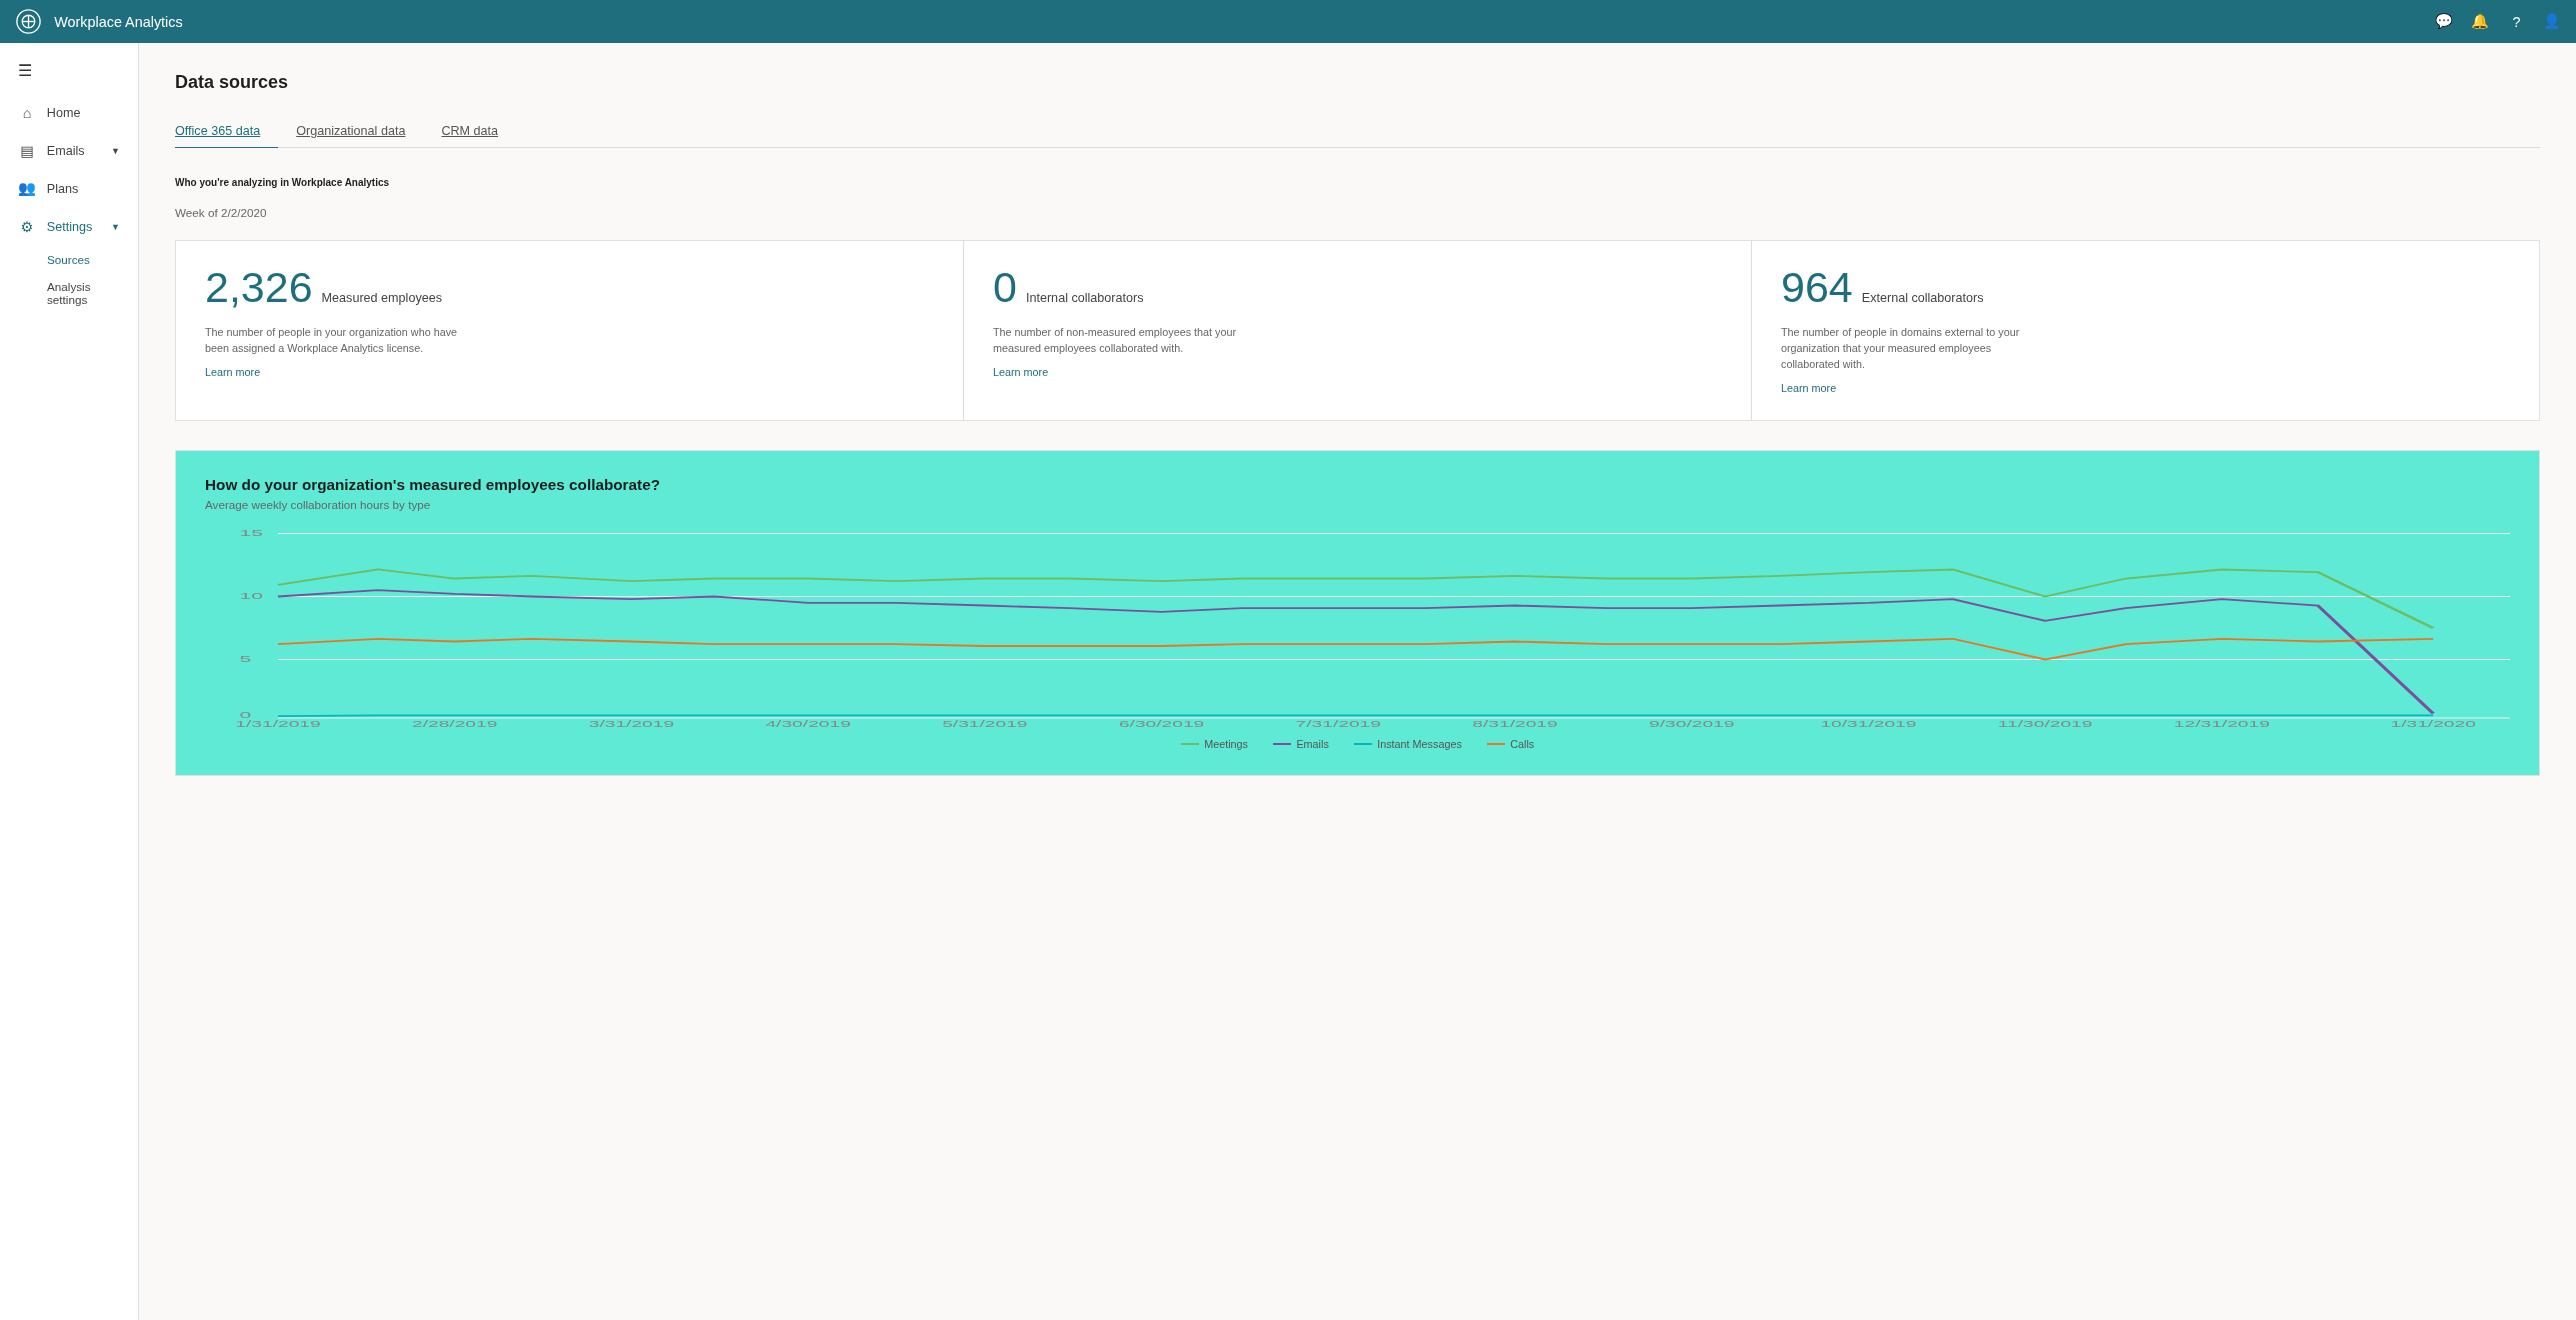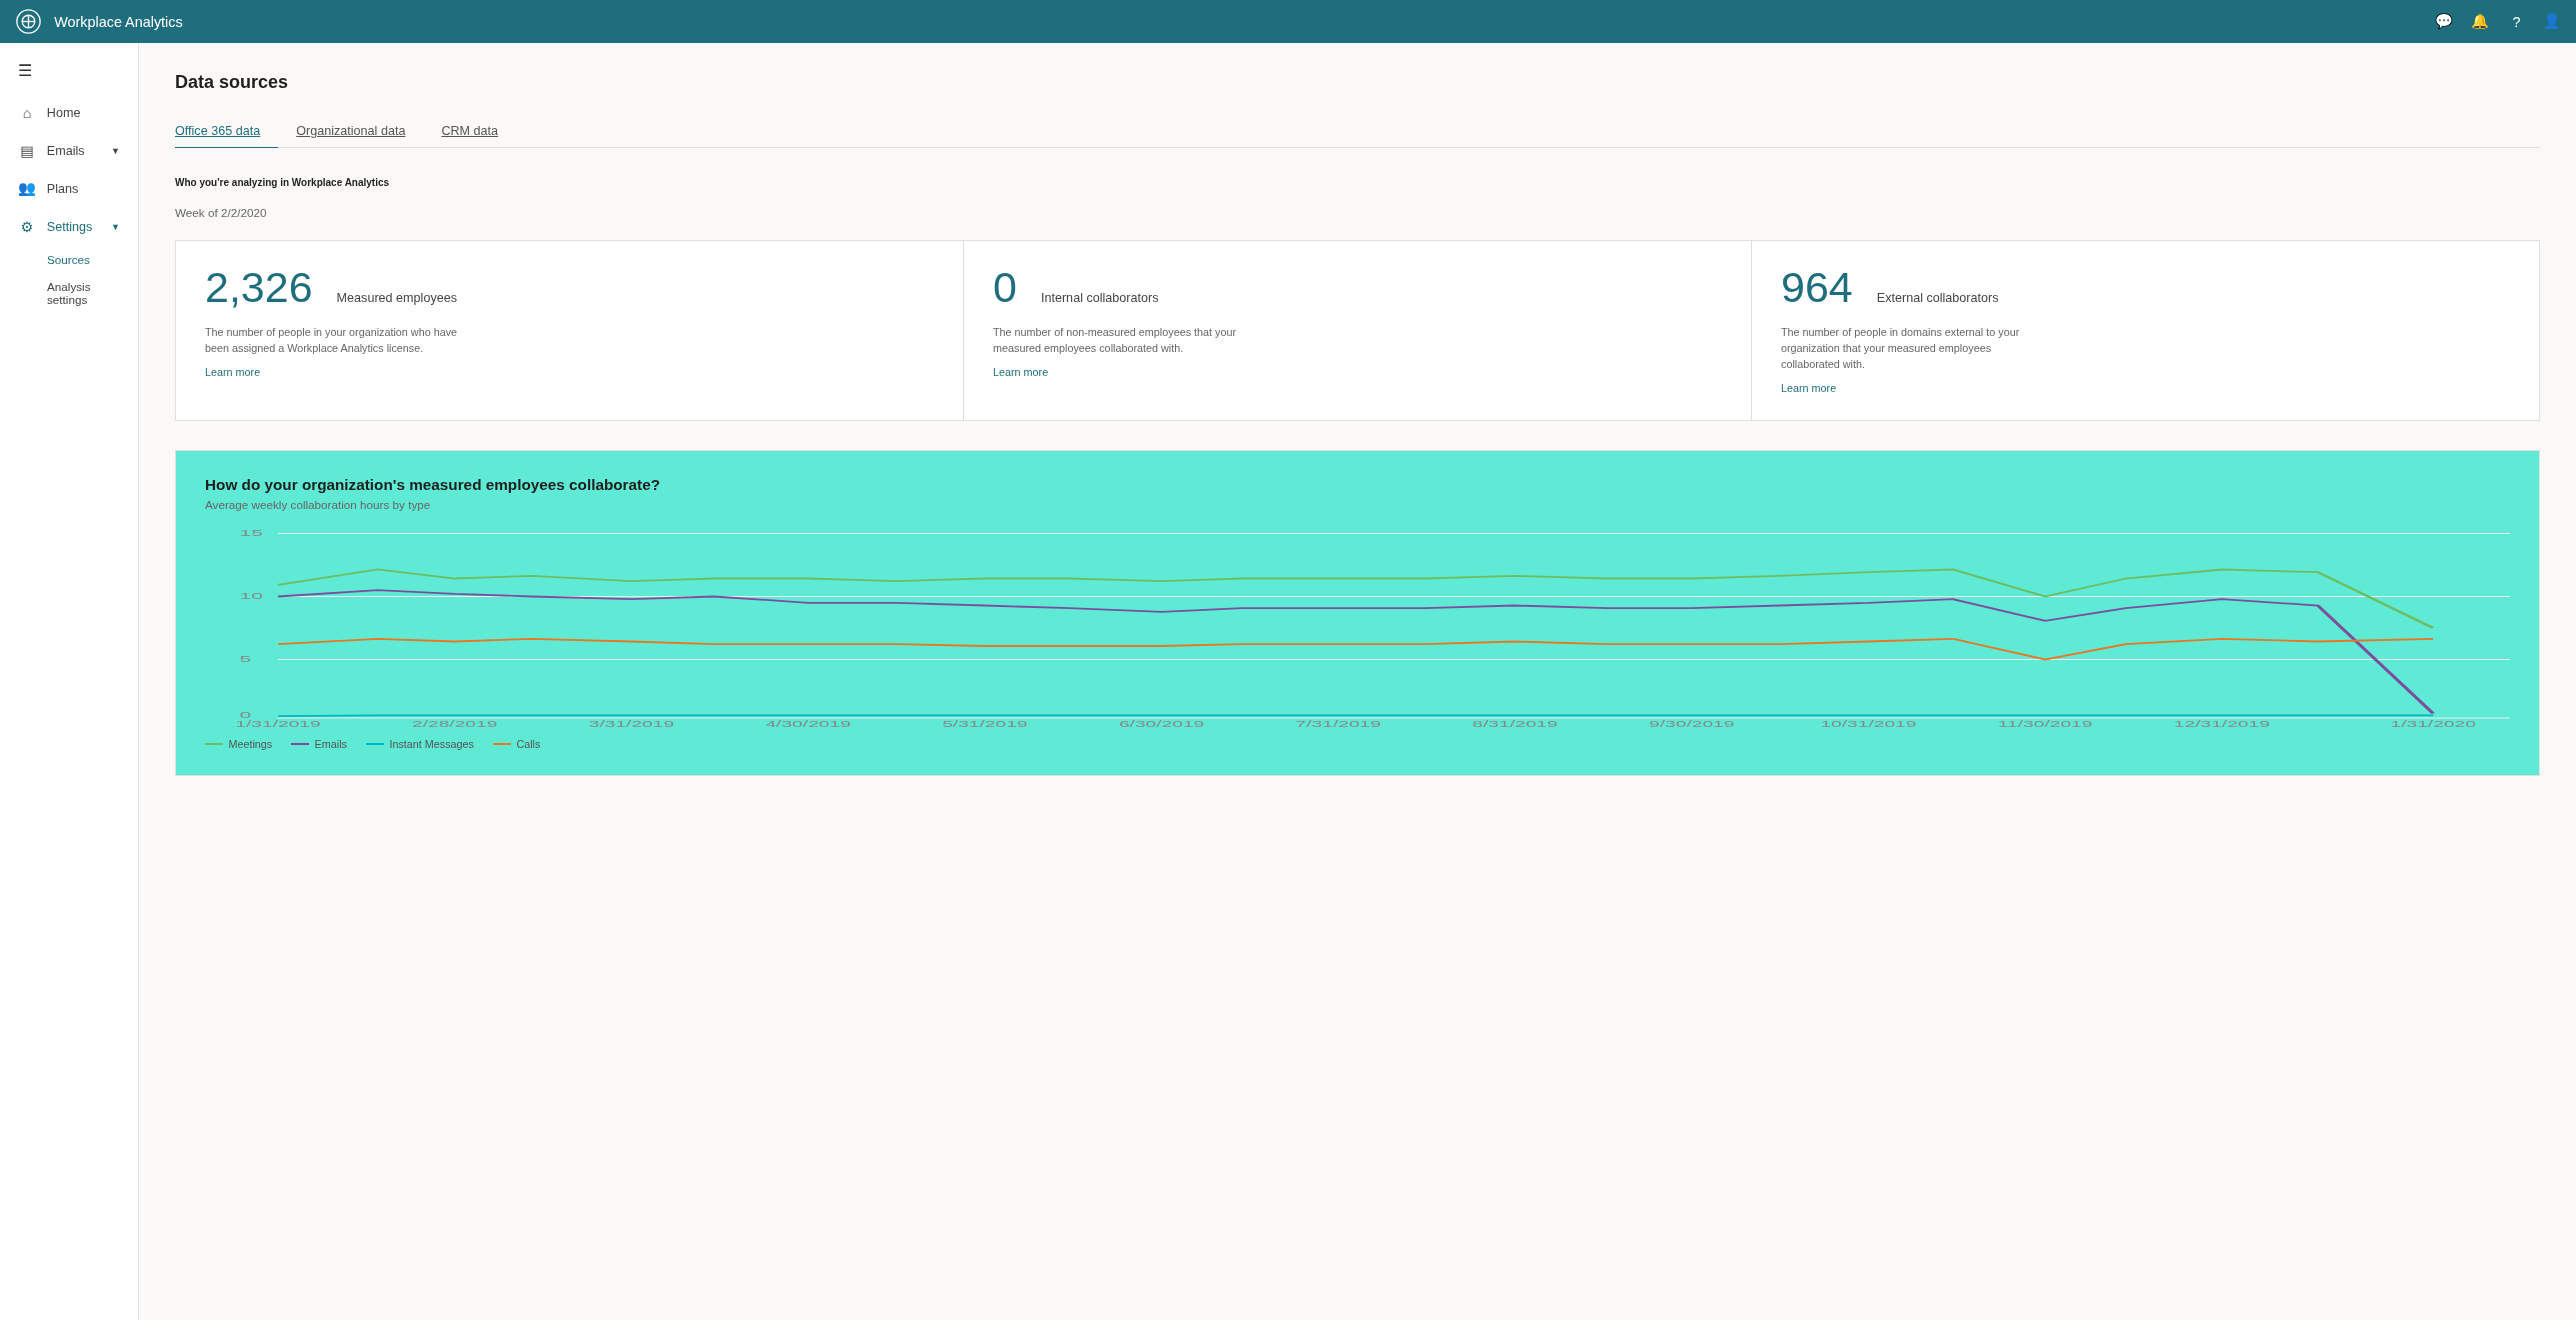--- a/index.html
+++ b/index.html
@@ -148,21 +148,21 @@
     }
     .stat-block {
       flex: 1;
       padding: 25px 29px;
       border-right: 0.9px solid #ddd;
     }
     .stat-block:last-child { border-right: none; }
     .stat-number-row {
       display: flex;
       align-items: baseline;
-      gap: 24px;
+      gap: 9px;
       margin-bottom: 14.4px;
     }
     .stat-number {
       font-size: 43px;
       font-weight: 300;
       color: #1e6e7e;
       line-height: 1;
     }
     .stat-label {
       font-size: 12.6px;
@@ -203,24 +203,25 @@
       width: 100%;
       height: 198px;
       position: relative;
     }
     .chart-area svg {
       width: 100%;
       height: 100%;
     }
     .chart-legend {
       display: flex;
-      gap: 19px;
+      gap: 25px;
       margin-top: 10.8px;
       font-size: 10.8px;
       color: #555;
+      justify-content: center;
     }
     .legend-item {
       display: flex;
       align-items: center;
       gap: 5.4px;
     }
     .legend-line {
       width: 18px;
       height: 1.8px;
       display: inline-block;

